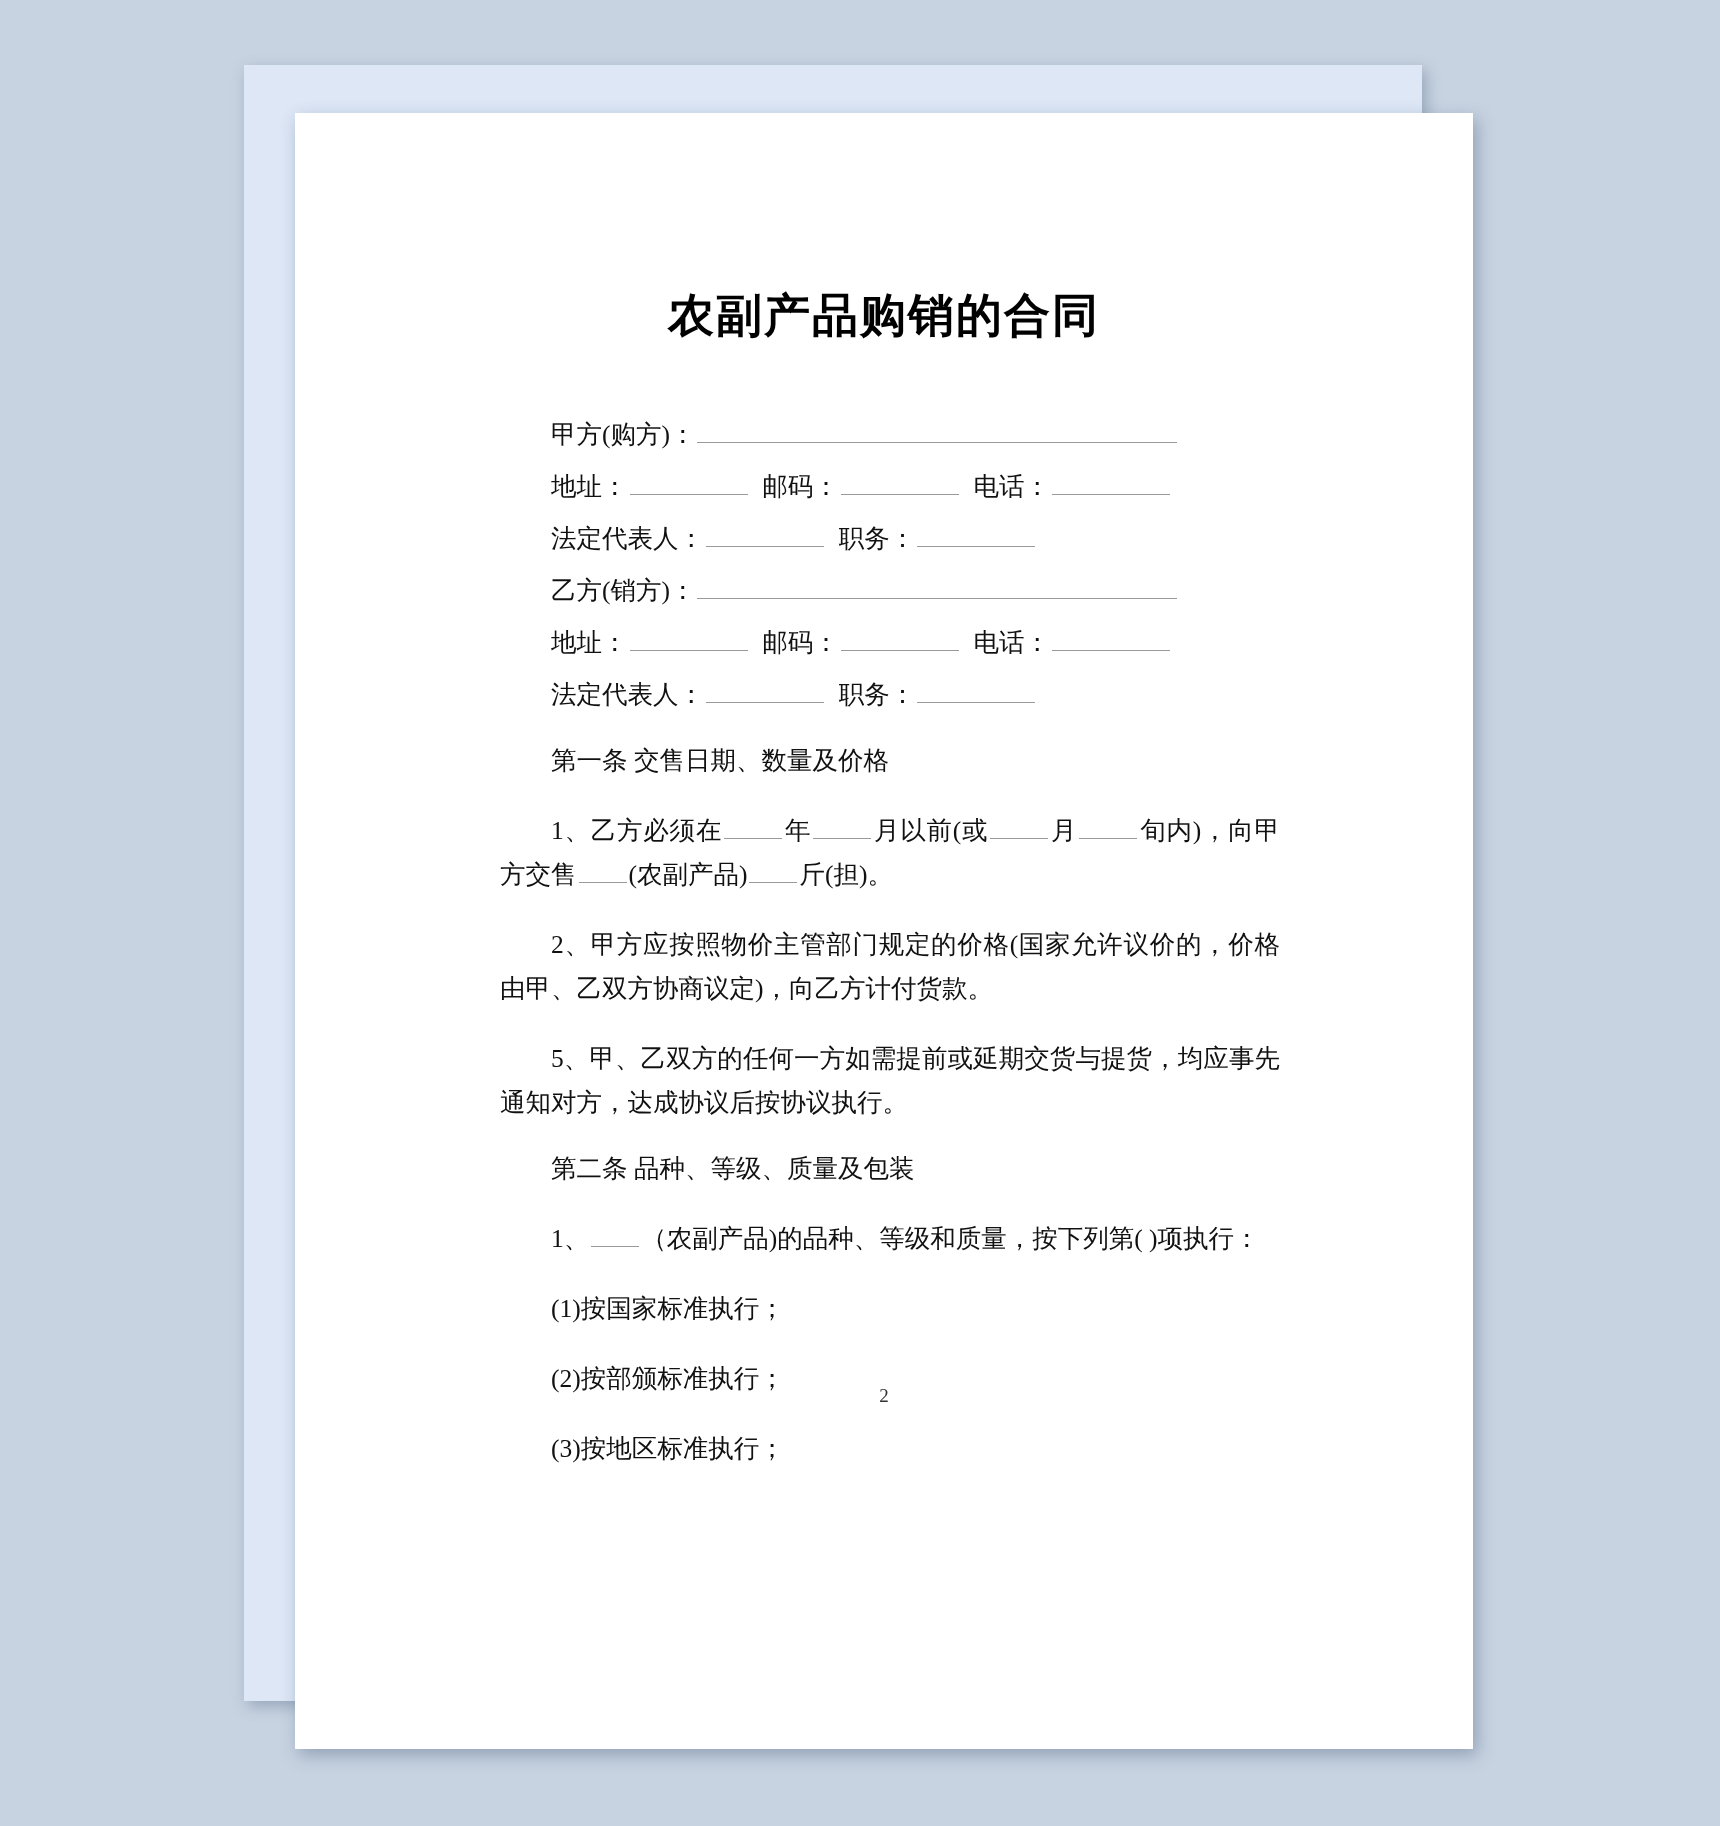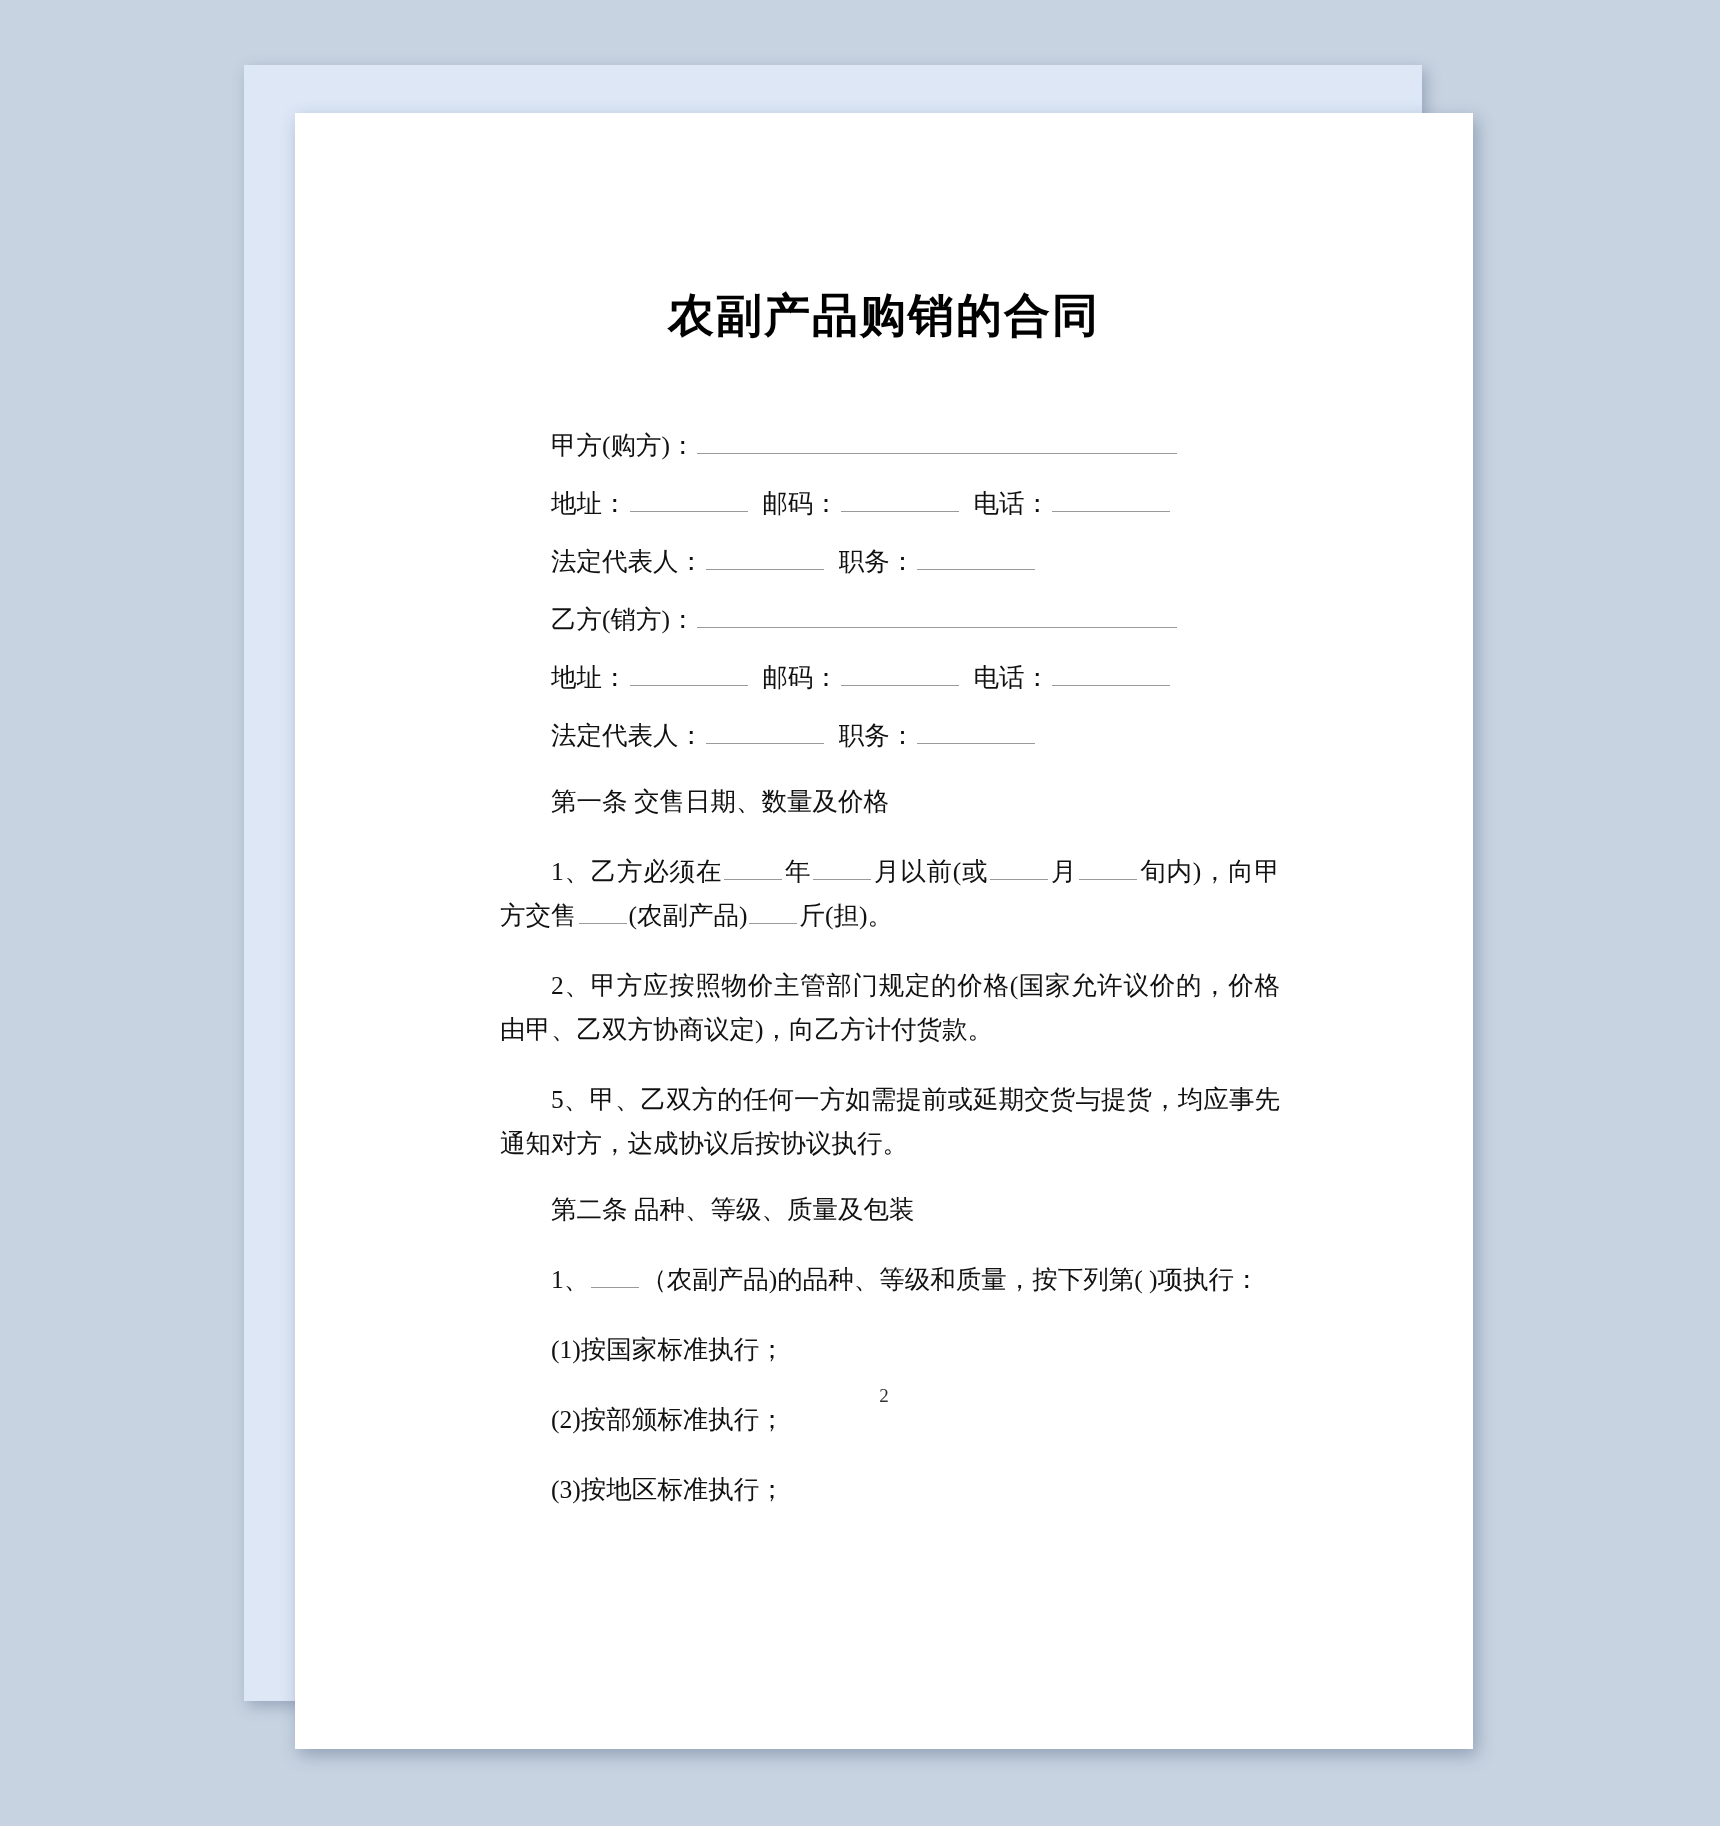--- a/index.html
+++ b/index.html
@@ -56,21 +56,21 @@
     font-weight: bold;
     font-size: 46px;
     letter-spacing: 2px;
     color: #000;
     line-height: 1.1;
   }
 
   .body-block {
     position: absolute;
     left: 205px;
-    top: 311px;
+    top: 300px;
     width: 780px;
     font-size: 25.5px;
     line-height: 44px;
     color: #111;
     text-align: justify;
   }
 
   
   .para {
     text-indent: 2em;
@@ -78,21 +78,21 @@
     padding: 0;
   }
   .para.gap { margin-top: 22px; }
   .para.gap-sm { margin-top: 26px; }
 
   
   .formline {
     text-indent: 2em;
     margin: 0;
   }
-  .formline.gap { margin-top: 14px; }
+  .formline.gap { margin-top: 8px; }
 
   
   .blank {
     display: inline-block;
     border-bottom: 1.5px solid #9a9a9a;
     vertical-align: baseline;
     height: 1em;
     margin: 0 2px;
   }
   .blank.xl   { width: 480px; }

